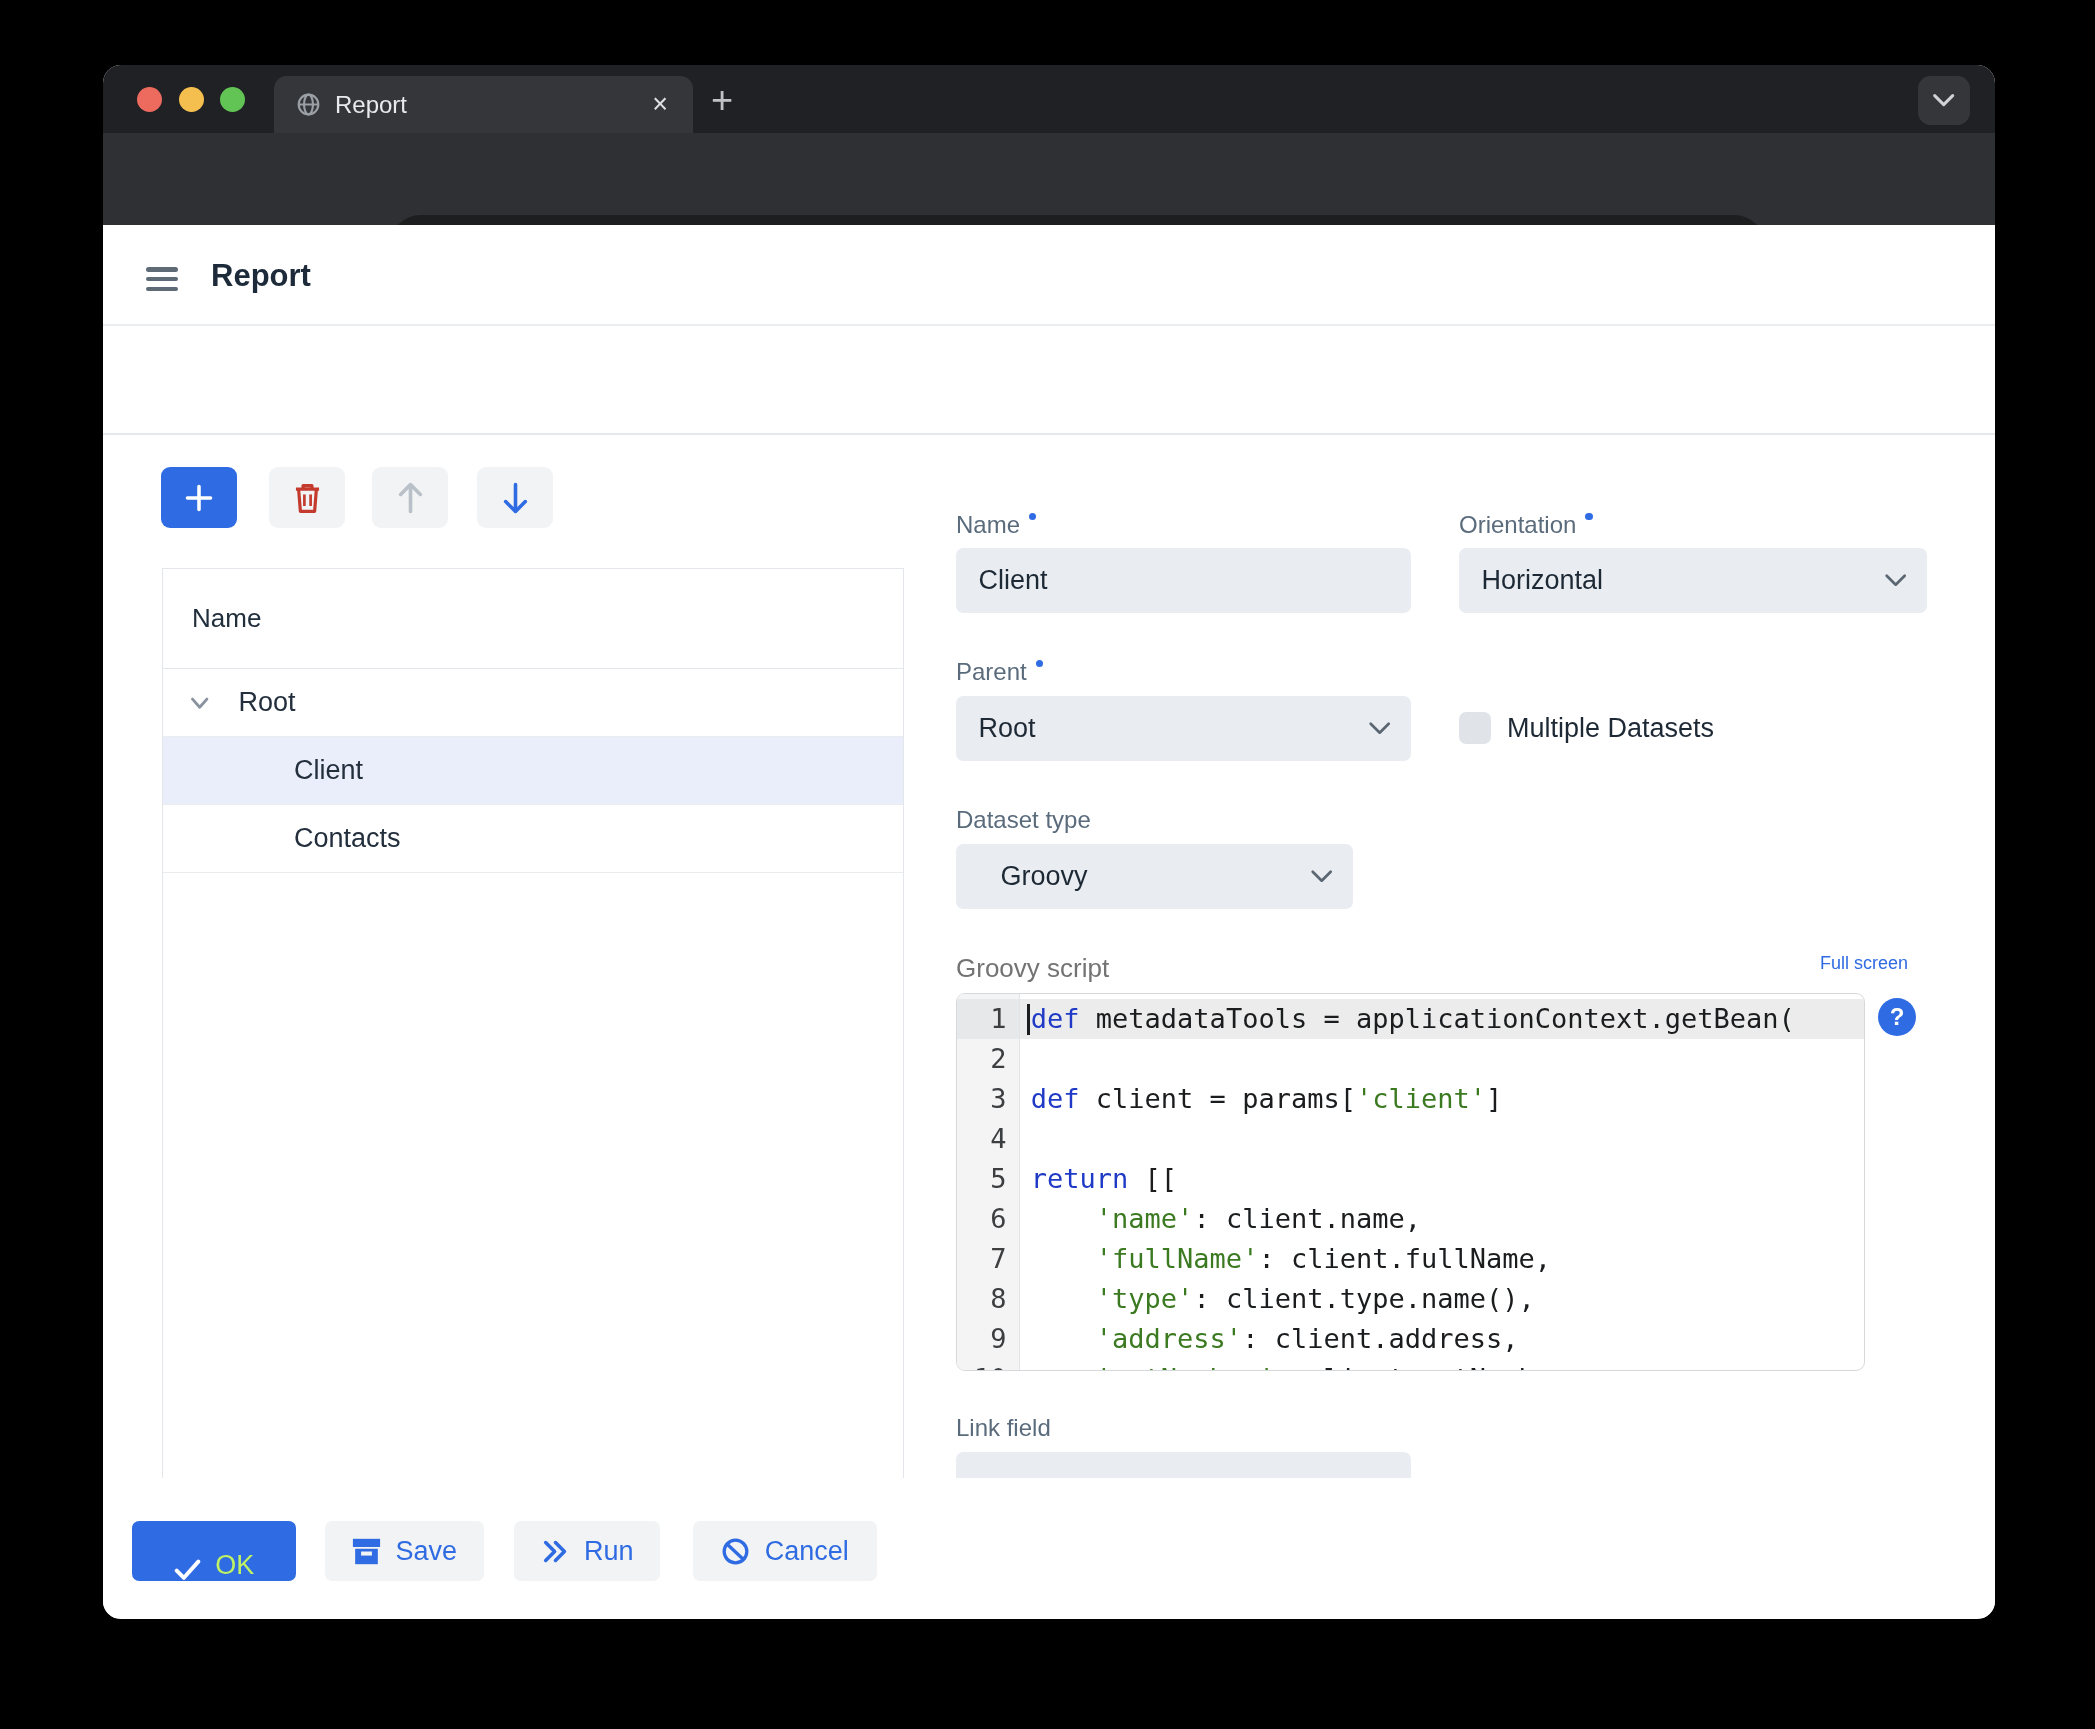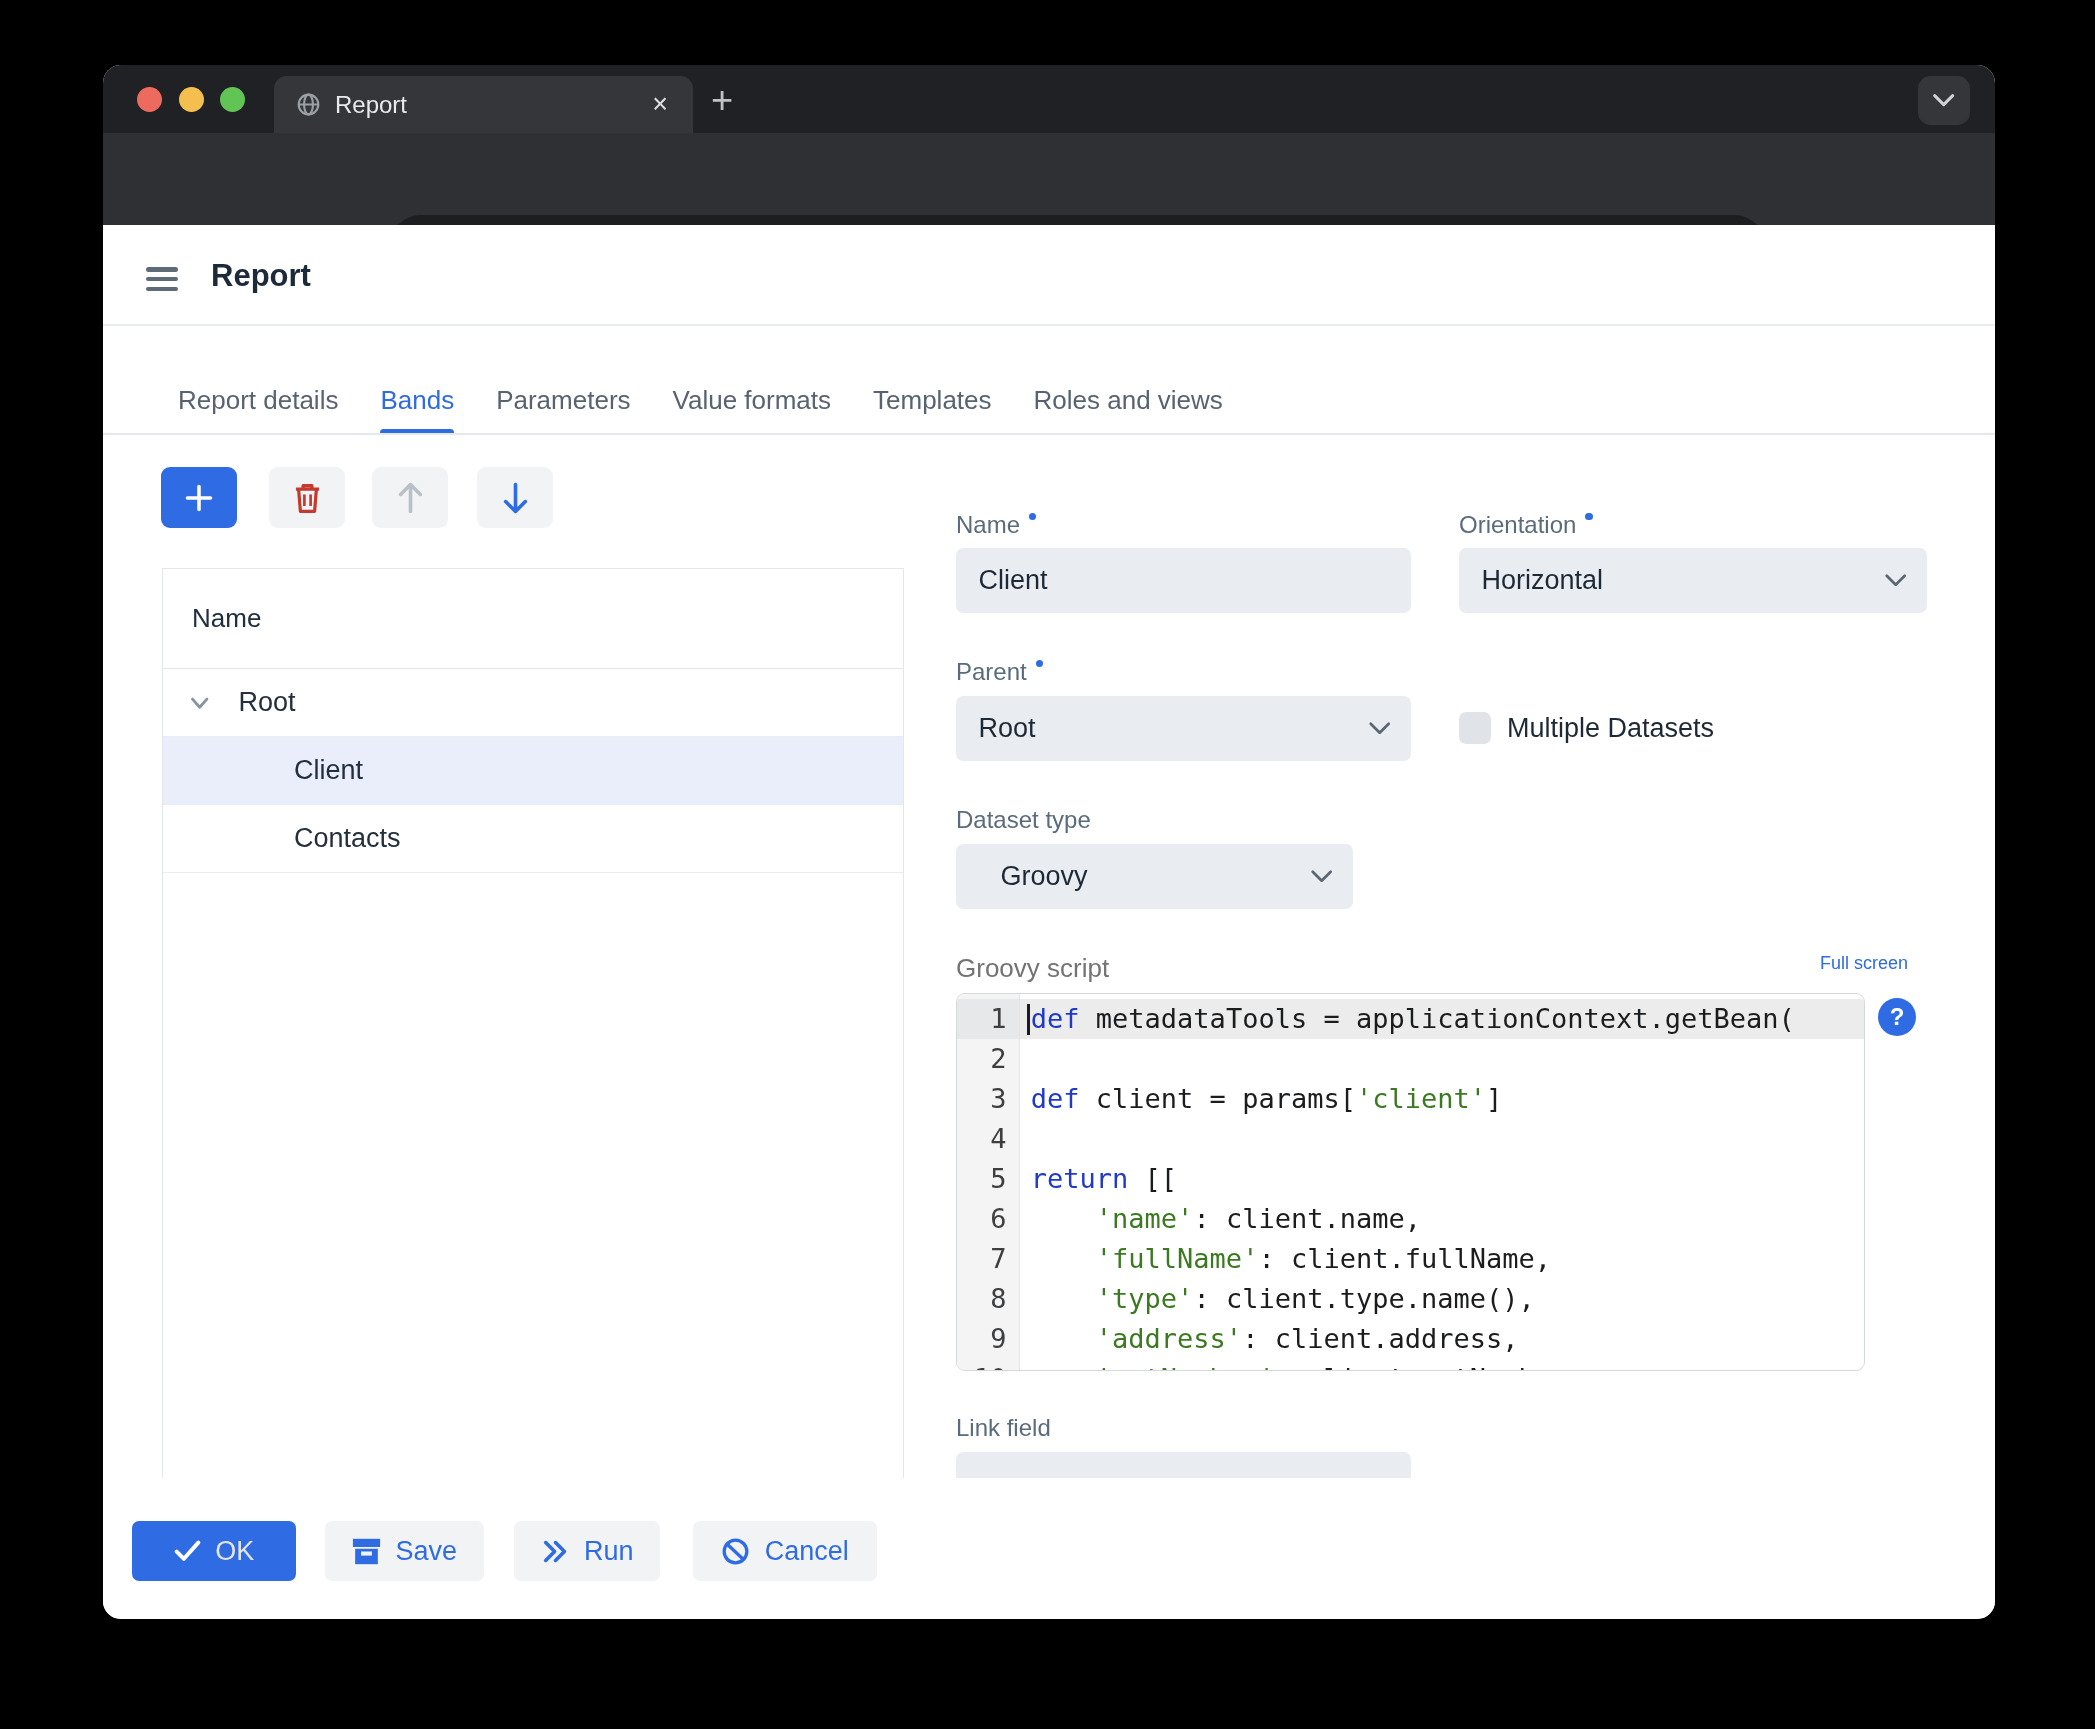--- a/index.html
+++ b/index.html
@@ -78,21 +78,21 @@
   .kw{color:#1f3ac6;}
   .str{color:#3c7a22;}
   .caret{position:absolute;left:7.2px;top:4.5px;width:2.7px;height:31px;background:#1b1d1f;}
   .pad-top{height:5.4px;display:flex;}
   .pad-top .gut{width:63px;background:#f4f4f5;border-right:1.8px solid #e2e4e7;box-sizing:border-box;}
   .helpbtn{position:absolute;left:1775px;top:563px;width:38px;height:38px;border-radius:50%;background:#2f6be2;
            color:#fff;font-size:24px;font-weight:bold;display:flex;align-items:center;justify-content:center;}
   
   .fbtn{position:absolute;top:1456px;height:60px;border-radius:7.2px;background:#f1f3f4;color:#2f6be2;
         display:flex;align-items:center;justify-content:center;gap:14.4px;font-size:27px;font-weight:500;}
-  .fbtn.primary{background:#2f6be2;color:#e5e5e5;}
+  .fbtn.primary{background:#2f6be2;color:#bef264;align-items:flex-end;}
 </style>
 </head>
 <body>
 
 <div class="stage">
   <div class="window">
 
     <div class="tabstrip">
       <div class="light red"></div>
       <div class="light yellow"></div>
@@ -160,28 +160,20 @@
     <div class="page"></div>
 
     <div class="hamburger">
       <span></span>
         <span></span>
         <span style="margin-bottom:0;"></span>
     </div>
     <div class="page-title">Report</div>
     <div class="hdr-divider"></div>
 
-    <div class="page-tabs">
-      <div class="ptab">Report details</div>
-      <div class="ptab active">Bands</div>
-      <div class="ptab">Parameters</div>
-      <div class="ptab">Value formats</div>
-      <div class="ptab">Templates</div>
-      <div class="ptab">Roles and views</div>
-    </div>
     <div class="tabs-divider"></div>
 
     <div class="scrollarea">
 
       <div class="bbtn primary" style="left:58px;">
         <svg width="32" height="32" viewBox="0 0 36 36">
           <path d="M18 5 V31 M5 18 H31" stroke="#fff" stroke-width="4" stroke-linecap="round"></path>
         </svg>
       </div>
       <div class="bbtn" style="left:166px;">

